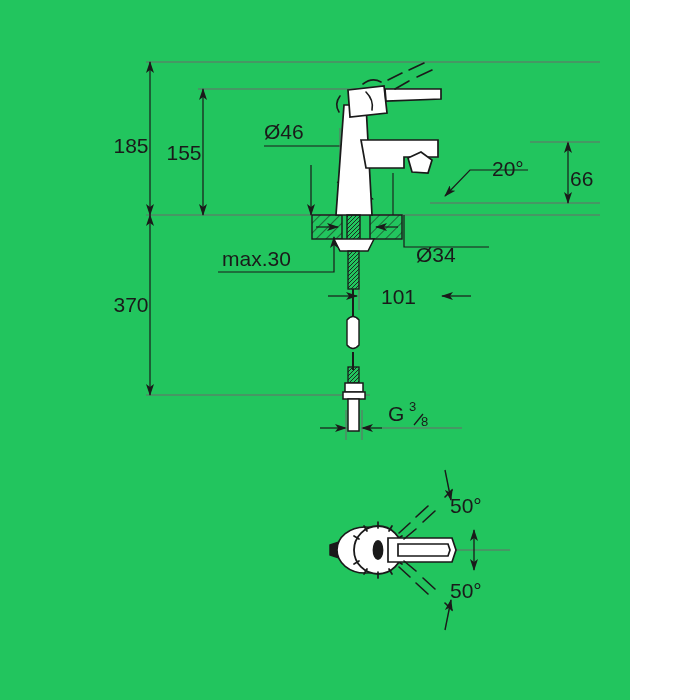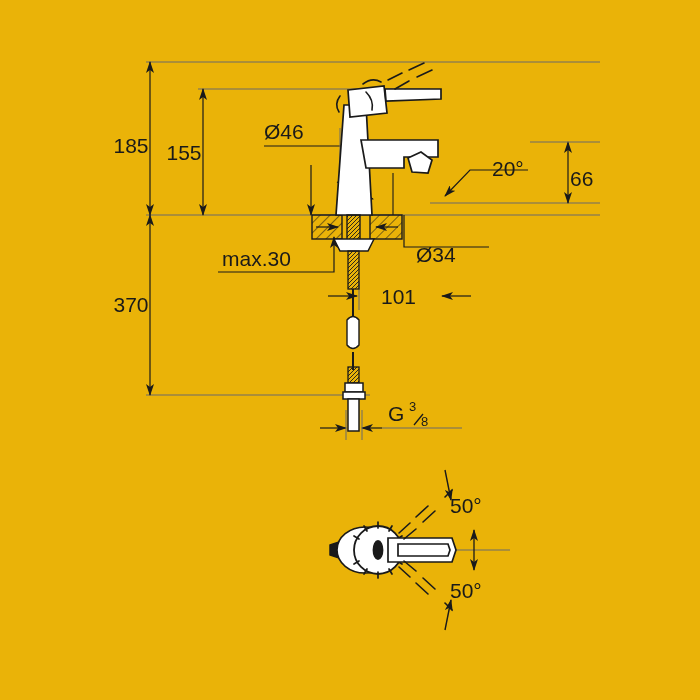--- a/index.html
+++ b/index.html
@@ -2,23 +2,23 @@
 <html><head>
 <meta charset="utf-8">
 <style>
   html, body {
     margin: 0;
     padding: 0;
     background: #ffffff;
   }
   #sheet {
     position: relative;
-    width: 700px;
+    width: 630px;
     height: 700px;
-    background: #eab308;
+    background: #22c55e;
     font-family: "Liberation Sans", sans-serif;
     overflow: hidden;
   }
   #sheet svg {
     position: absolute;
     left: 0;
     top: 0;
   }
   .dim-text {
     font-family: "Liberation Sans", sans-serif;

